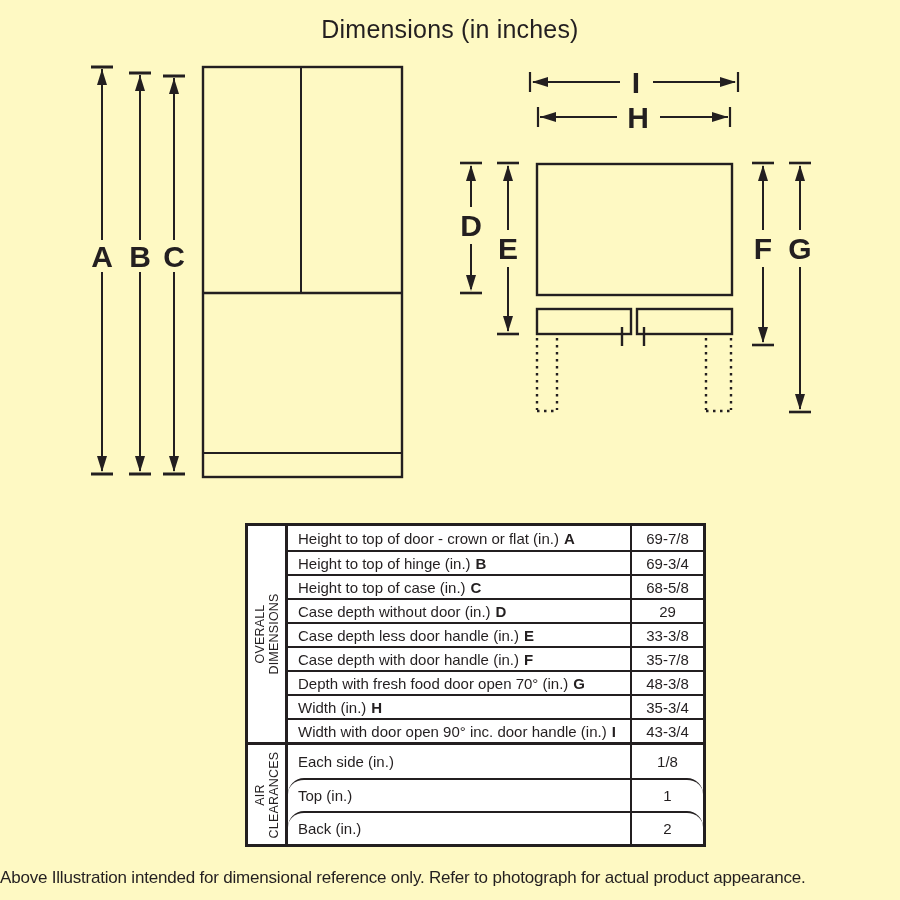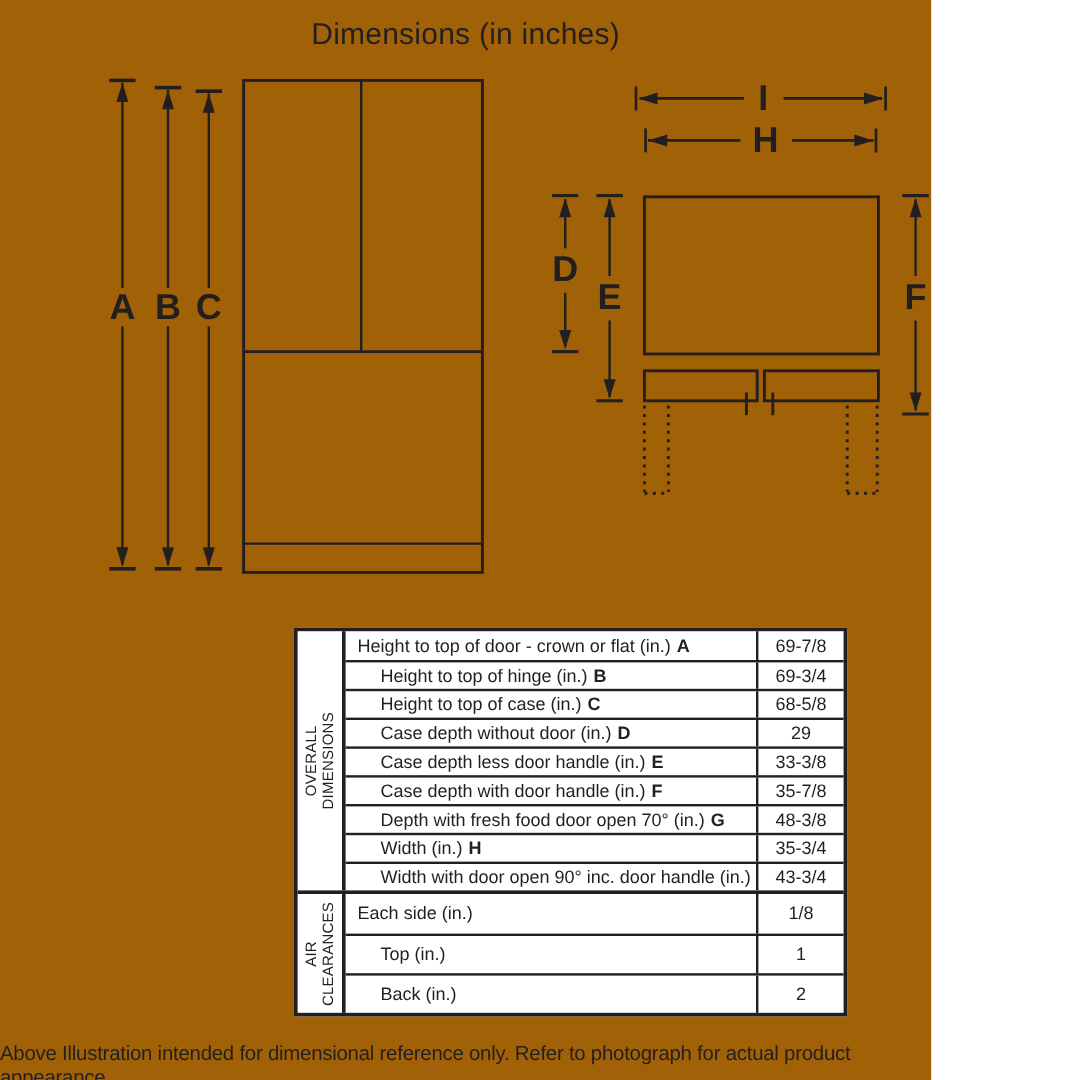--- a/index.html
+++ b/index.html
@@ -1,17 +1,17 @@
 <!DOCTYPE html>
 <html><head>
 <meta charset="utf-8">
 <style>
   html,body { margin:0; padding:0; background:#fff; }
   .canvas {
-    position:relative; width:776px; height:900px; background:#a16207;
+    position:relative; width:900px; height:900px; background:#fef9c3;
     font-family:"Liberation Sans", sans-serif; color:#231f20; overflow:hidden;
   }
   .title {
     position:absolute; top:15px; left:0; width:100%;
     text-align:center; font-size:25px; letter-spacing:0.2px;
   }
   .footnote {
     position:absolute; top:868px; left:0; width:100%;
     text-align:left; font-size:17px; letter-spacing:-0.2px;
   }
@@ -30,22 +30,22 @@
     position:relative; box-sizing:border-box;
   }
   .glabel .rot {
     position:absolute; left:50%; top:50%;
     transform:translate(-50%,-50%) rotate(-90deg);
     width:96px; text-align:center; font-size:12.5px; line-height:13.5px;
     letter-spacing:0.2px; white-space:normal;
   }
   .rows { flex:1; min-width:0; }
   .trow { display:flex; align-items:stretch; height:24px; box-sizing:border-box; }
-  .trow + .trow { border-top:2px solid #231f20;padding-left:19px; }
-  .air .trow { height:33px; }
+  .trow + .trow { border-top:2px solid #231f20; }
+  .air .trow { height:33px;border-radius:16px; }
   .cell-desc {
     flex:1; display:flex; align-items:center; padding-left:10px;
     font-size:15px; white-space:nowrap; overflow:hidden;
   }
   .cell-desc b { margin-left:5px; }
   .cell-val {
     width:73px; flex:none; border-left:2px solid #231f20; box-sizing:border-box;
     display:flex; align-items:center; justify-content:center;
     font-weight:normal; font-size:15px;
   }

